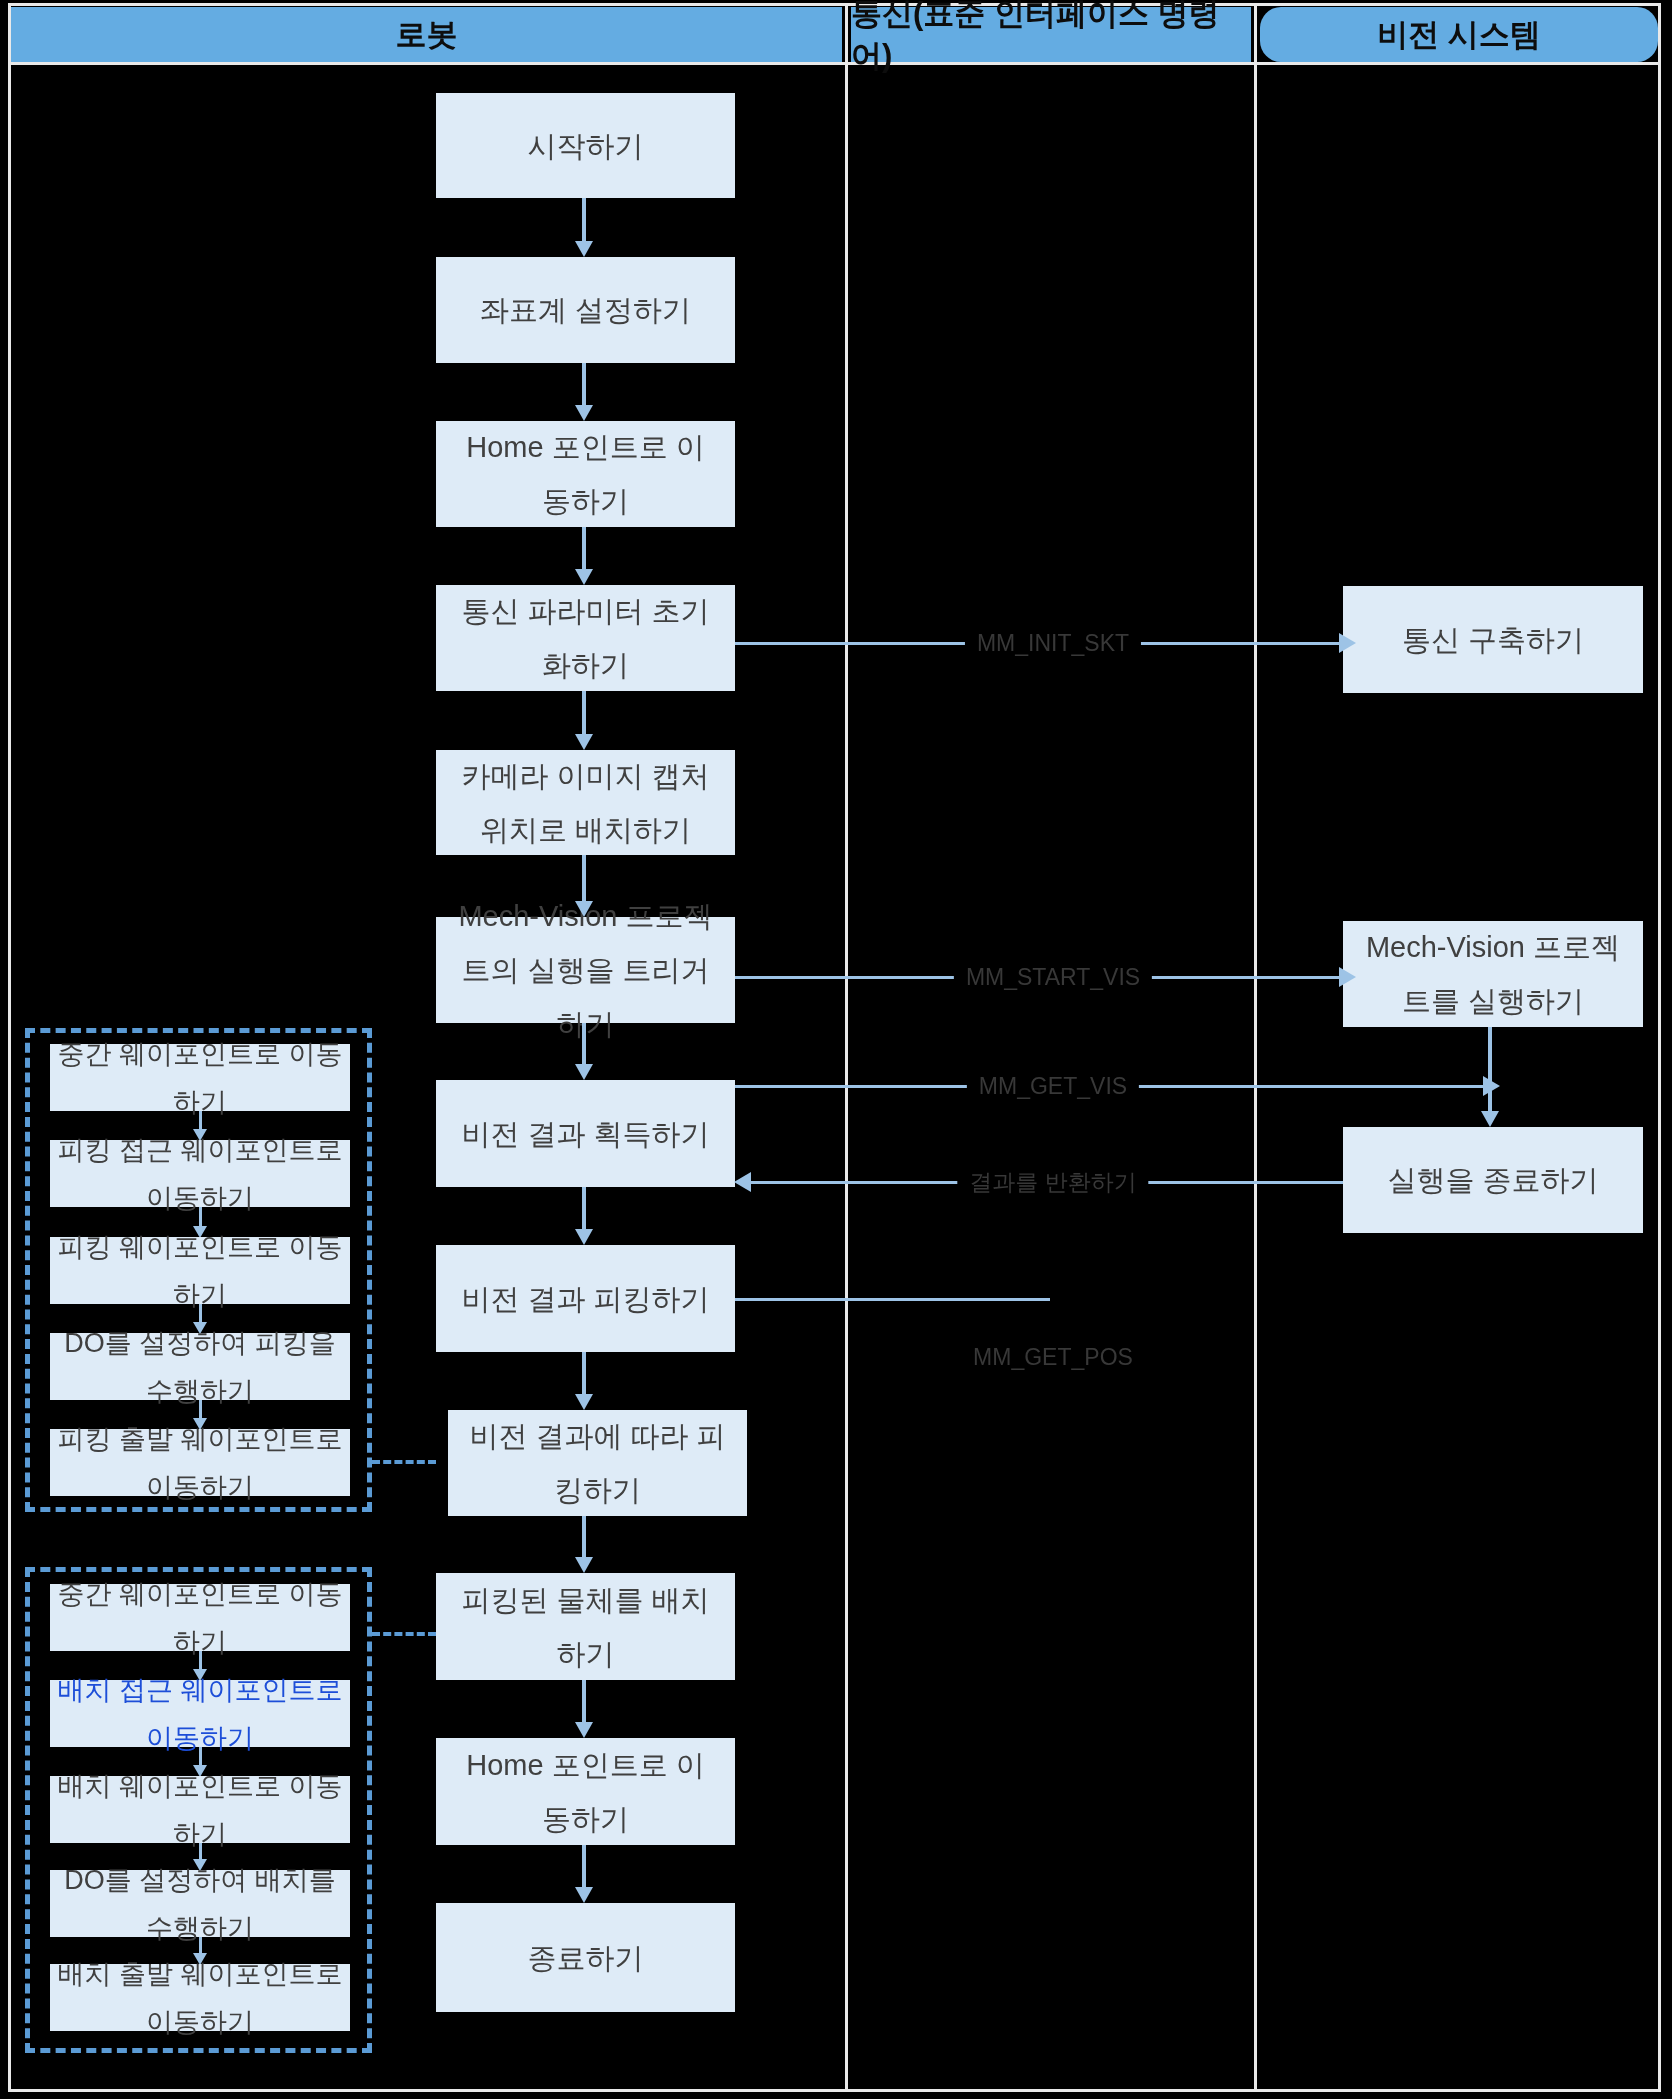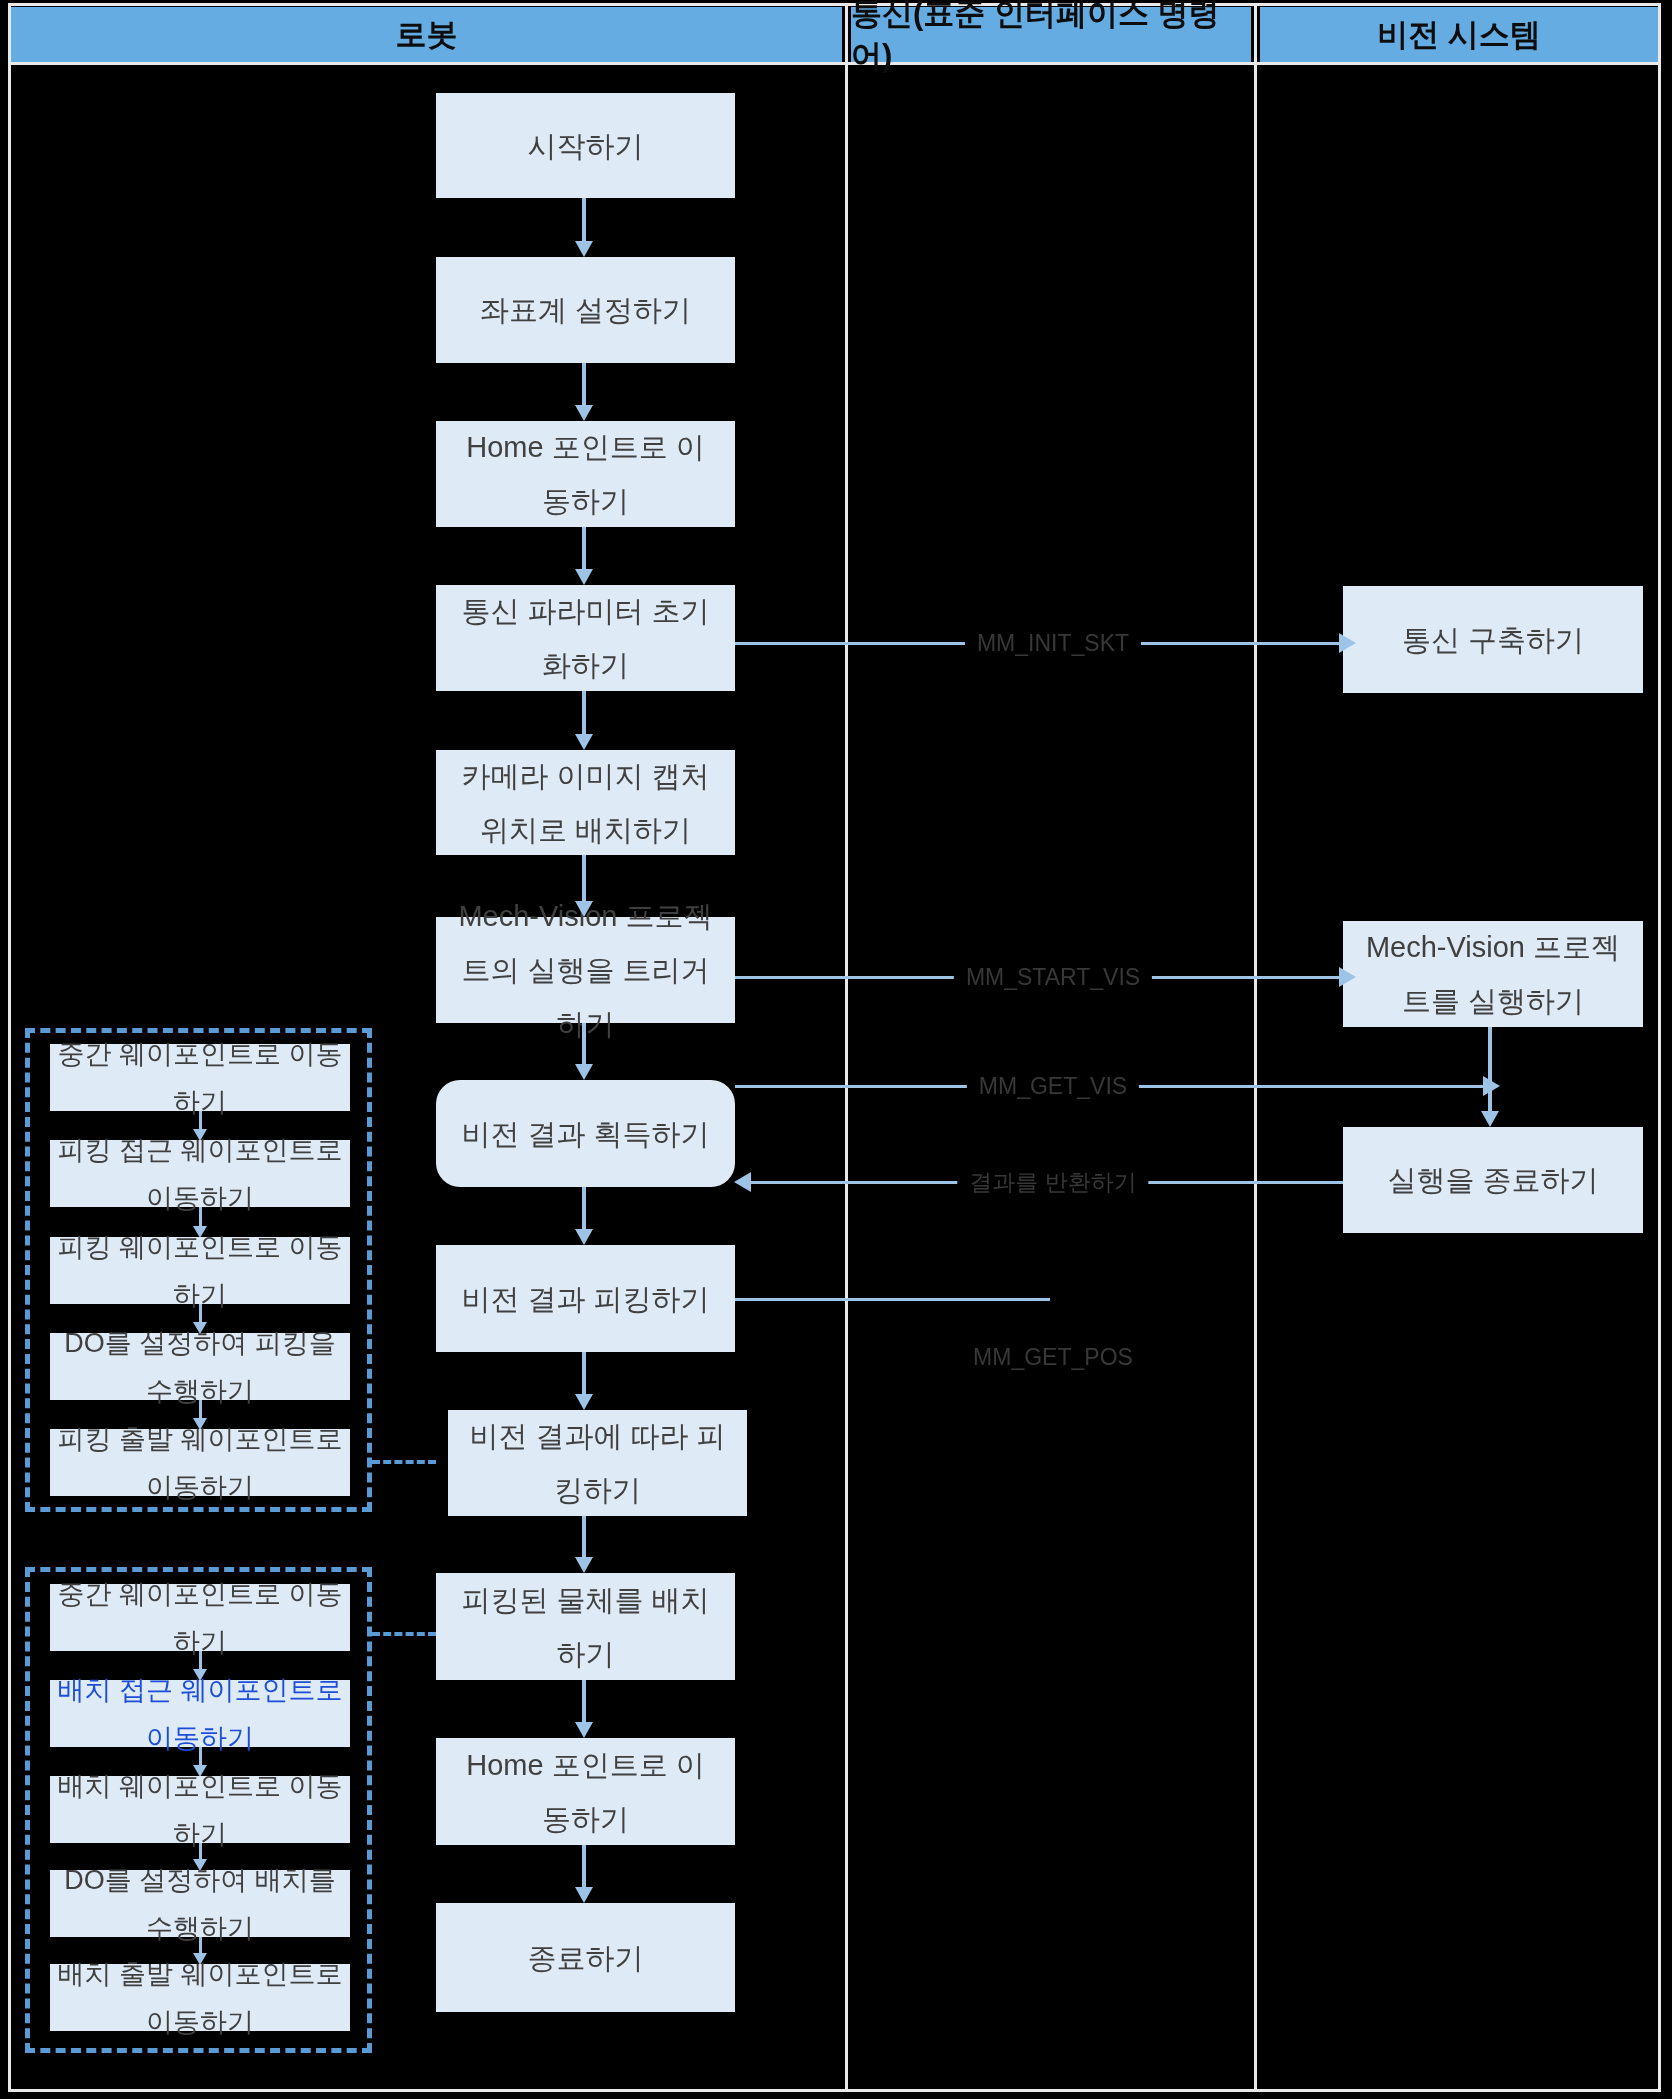--- a/index.html
+++ b/index.html
@@ -22,28 +22,28 @@
 </head>
 <body>
 
 <div id="canvas">
     <div class="abs" style="left: 8px; top: 3px; width: 1653px; height: 2089px; border: 3px solid rgb(233, 233, 233);"></div>
     <div class="abs" style="left: 845px; top: 3px; width: 3px; height: 2089px; background: rgb(233, 233, 233);"></div>
     <div class="abs" style="left: 1254px; top: 3px; width: 3px; height: 2089px; background: rgb(233, 233, 233);"></div>
     <div class="abs" style="left: 8px; top: 62px; width: 1653px; height: 3px; background: rgb(233, 233, 233);"></div>
     <div class="abs hcell" style="left: 851px; top: 7px; width: 400px; height: 55px; background: rgb(100, 172, 226); color: rgb(13, 13, 13);">통신(표준 인터페이스 명령어)</div>
     <div class="abs hcell" style="left: 11px; top: 7px; width: 831px; height: 55px; background: rgb(100, 172, 226); color: rgb(13, 13, 13);">로봇</div>
-    <div class="abs hcell" style="left: 1260px; top: 7px; width: 398px; height: 55px; background: rgb(100, 172, 226); color: rgb(13, 13, 13);">비전 시스템</div>
+    <div class="abs hcell" style="left: 1260px; top: 7px; width: 398px; height: 55px; background: rgb(100, 172, 226); color: rgb(13, 13, 13); border-radius: 21px;">비전 시스템</div>
     <div class="abs box" style="left: 436px; top: 93px; width: 299px; height: 105px; background: rgb(222, 235, 247); color: rgb(64, 64, 64);">시작하기</div>
     <div class="abs box" style="left: 436px; top: 257px; width: 299px; height: 106px; background: rgb(222, 235, 247); color: rgb(64, 64, 64);">좌표계 설정하기</div>
     <div class="abs box" style="left: 436px; top: 421px; width: 299px; height: 106px; background: rgb(222, 235, 247); color: rgb(64, 64, 64);">Home 포인트로 이동하기</div>
     <div class="abs box" style="left: 436px; top: 585px; width: 299px; height: 106px; background: rgb(222, 235, 247); color: rgb(64, 64, 64);">통신 파라미터 초기화하기</div>
     <div class="abs box" style="left: 436px; top: 750px; width: 299px; height: 105px; background: rgb(222, 235, 247); color: rgb(64, 64, 64);">카메라 이미지 캡처 위치로 배치하기</div>
     <div class="abs box" style="left: 436px; top: 917px; width: 299px; height: 106px; background: rgb(222, 235, 247); color: rgb(64, 64, 64);">Mech-Vision 프로젝트의 실행을 트리거하기</div>
-    <div class="abs box" style="left: 436px; top: 1080px; width: 299px; height: 107px; background: rgb(222, 235, 247); color: rgb(64, 64, 64); border-radius: 24px;">비전 결과 획득하기</div>
+    <div class="abs box" style="left: 436px; top: 1080px; width: 299px; height: 107px; background: rgb(222, 235, 247); color: rgb(64, 64, 64);">비전 결과 획득하기</div>
     <div class="abs box" style="left: 436px; top: 1245px; width: 299px; height: 107px; background: rgb(222, 235, 247); color: rgb(64, 64, 64);">비전 결과 피킹하기</div>
     <div class="abs box" style="left: 448px; top: 1410px; width: 299px; height: 106px; background: rgb(222, 235, 247); color: rgb(64, 64, 64);">비전 결과에 따라 피킹하기</div>
     <div class="abs box" style="left: 436px; top: 1573px; width: 299px; height: 107px; background: rgb(222, 235, 247); color: rgb(64, 64, 64);">피킹된 물체를 배치하기</div>
     <div class="abs box" style="left: 436px; top: 1738px; width: 299px; height: 107px; background: rgb(222, 235, 247); color: rgb(64, 64, 64);">Home 포인트로 이동하기</div>
     <div class="abs box" style="left: 436px; top: 1903px; width: 299px; height: 109px; background: rgb(222, 235, 247); color: rgb(64, 64, 64);">종료하기</div>
     <div class="abs box" style="left: 1343px; top: 586px; width: 300px; height: 107px; background: rgb(222, 235, 247); color: rgb(64, 64, 64);">통신 구축하기</div>
     <div class="abs box" style="left: 1343px; top: 921px; width: 300px; height: 106px; background: rgb(222, 235, 247); color: rgb(64, 64, 64);">Mech-Vision 프로젝트를 실행하기</div>
     <div class="abs box" style="left: 1343px; top: 1127px; width: 300px; height: 106px; background: rgb(222, 235, 247); color: rgb(64, 64, 64);">실행을 종료하기</div>
     <div class="abs" style="left: 582px; top: 198px; width: 4px; height: 45px; background: rgb(157, 195, 230);"></div>
     <div class="abs tri" style="left: 575px; top: 241px; border-left: 9px solid transparent; border-right: 9px solid transparent; border-top: 16px solid rgb(157, 195, 230);"></div>

